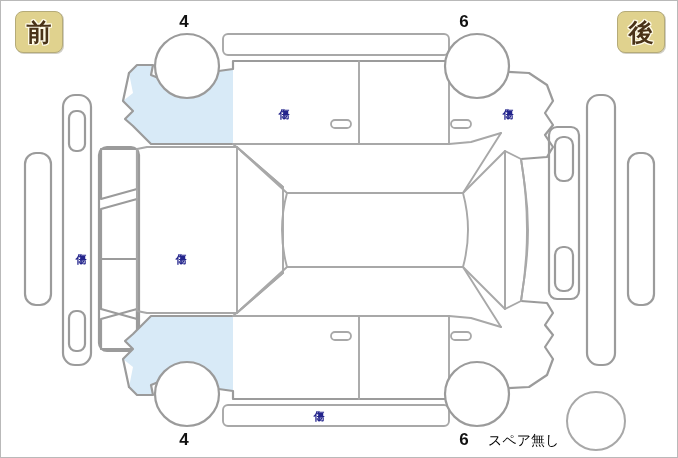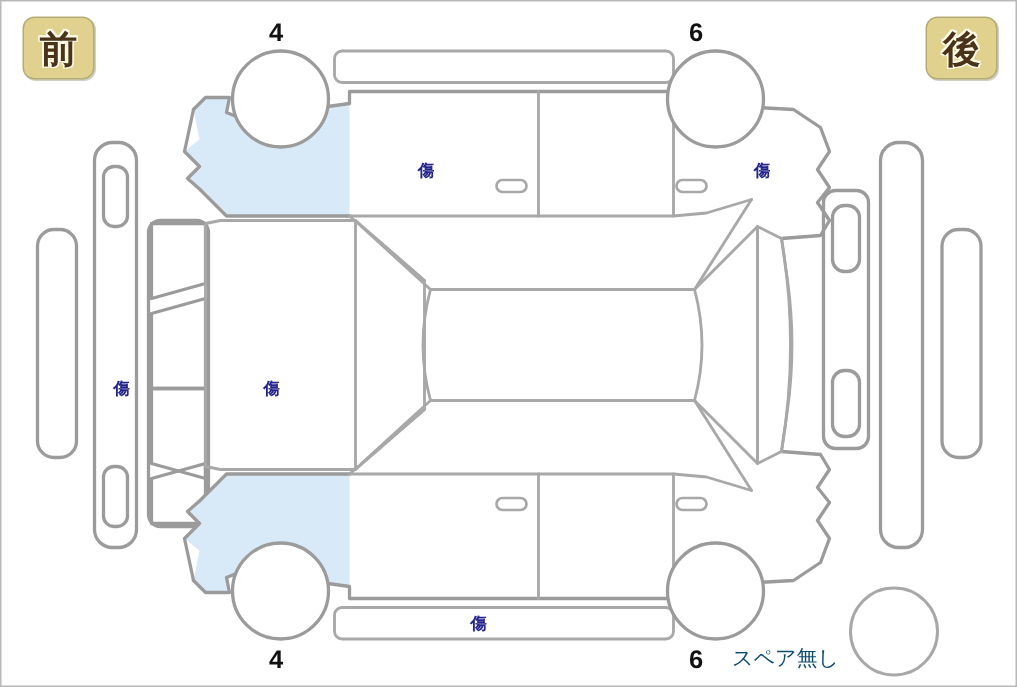--- a/index.html
+++ b/index.html
@@ -53,24 +53,24 @@
   #tire-fl{left:170px;top:12px;}
   #tire-rl{left:450px;top:12px;}
   #tire-fr{left:170px;top:430px;}
   #tire-rr{left:450px;top:430px;}
 
   
   #spare-note{
     position:absolute;
     left:487px;top:432px;
     font-size:14px;
-    color:#0c4a6e;
+    color:#000000;
     line-height:1;
     white-space:nowrap;
-    font-family:Liberation Mono, monospace;
+    font-family:Liberation Sans, sans-serif;
   }
 
   
   .mark{
     position:absolute;
     font-size:11px;
     line-height:1;
     color:#23248c;
     font-weight:700;
     font-family:"DejaVu Sans","Liberation Sans",sans-serif;

